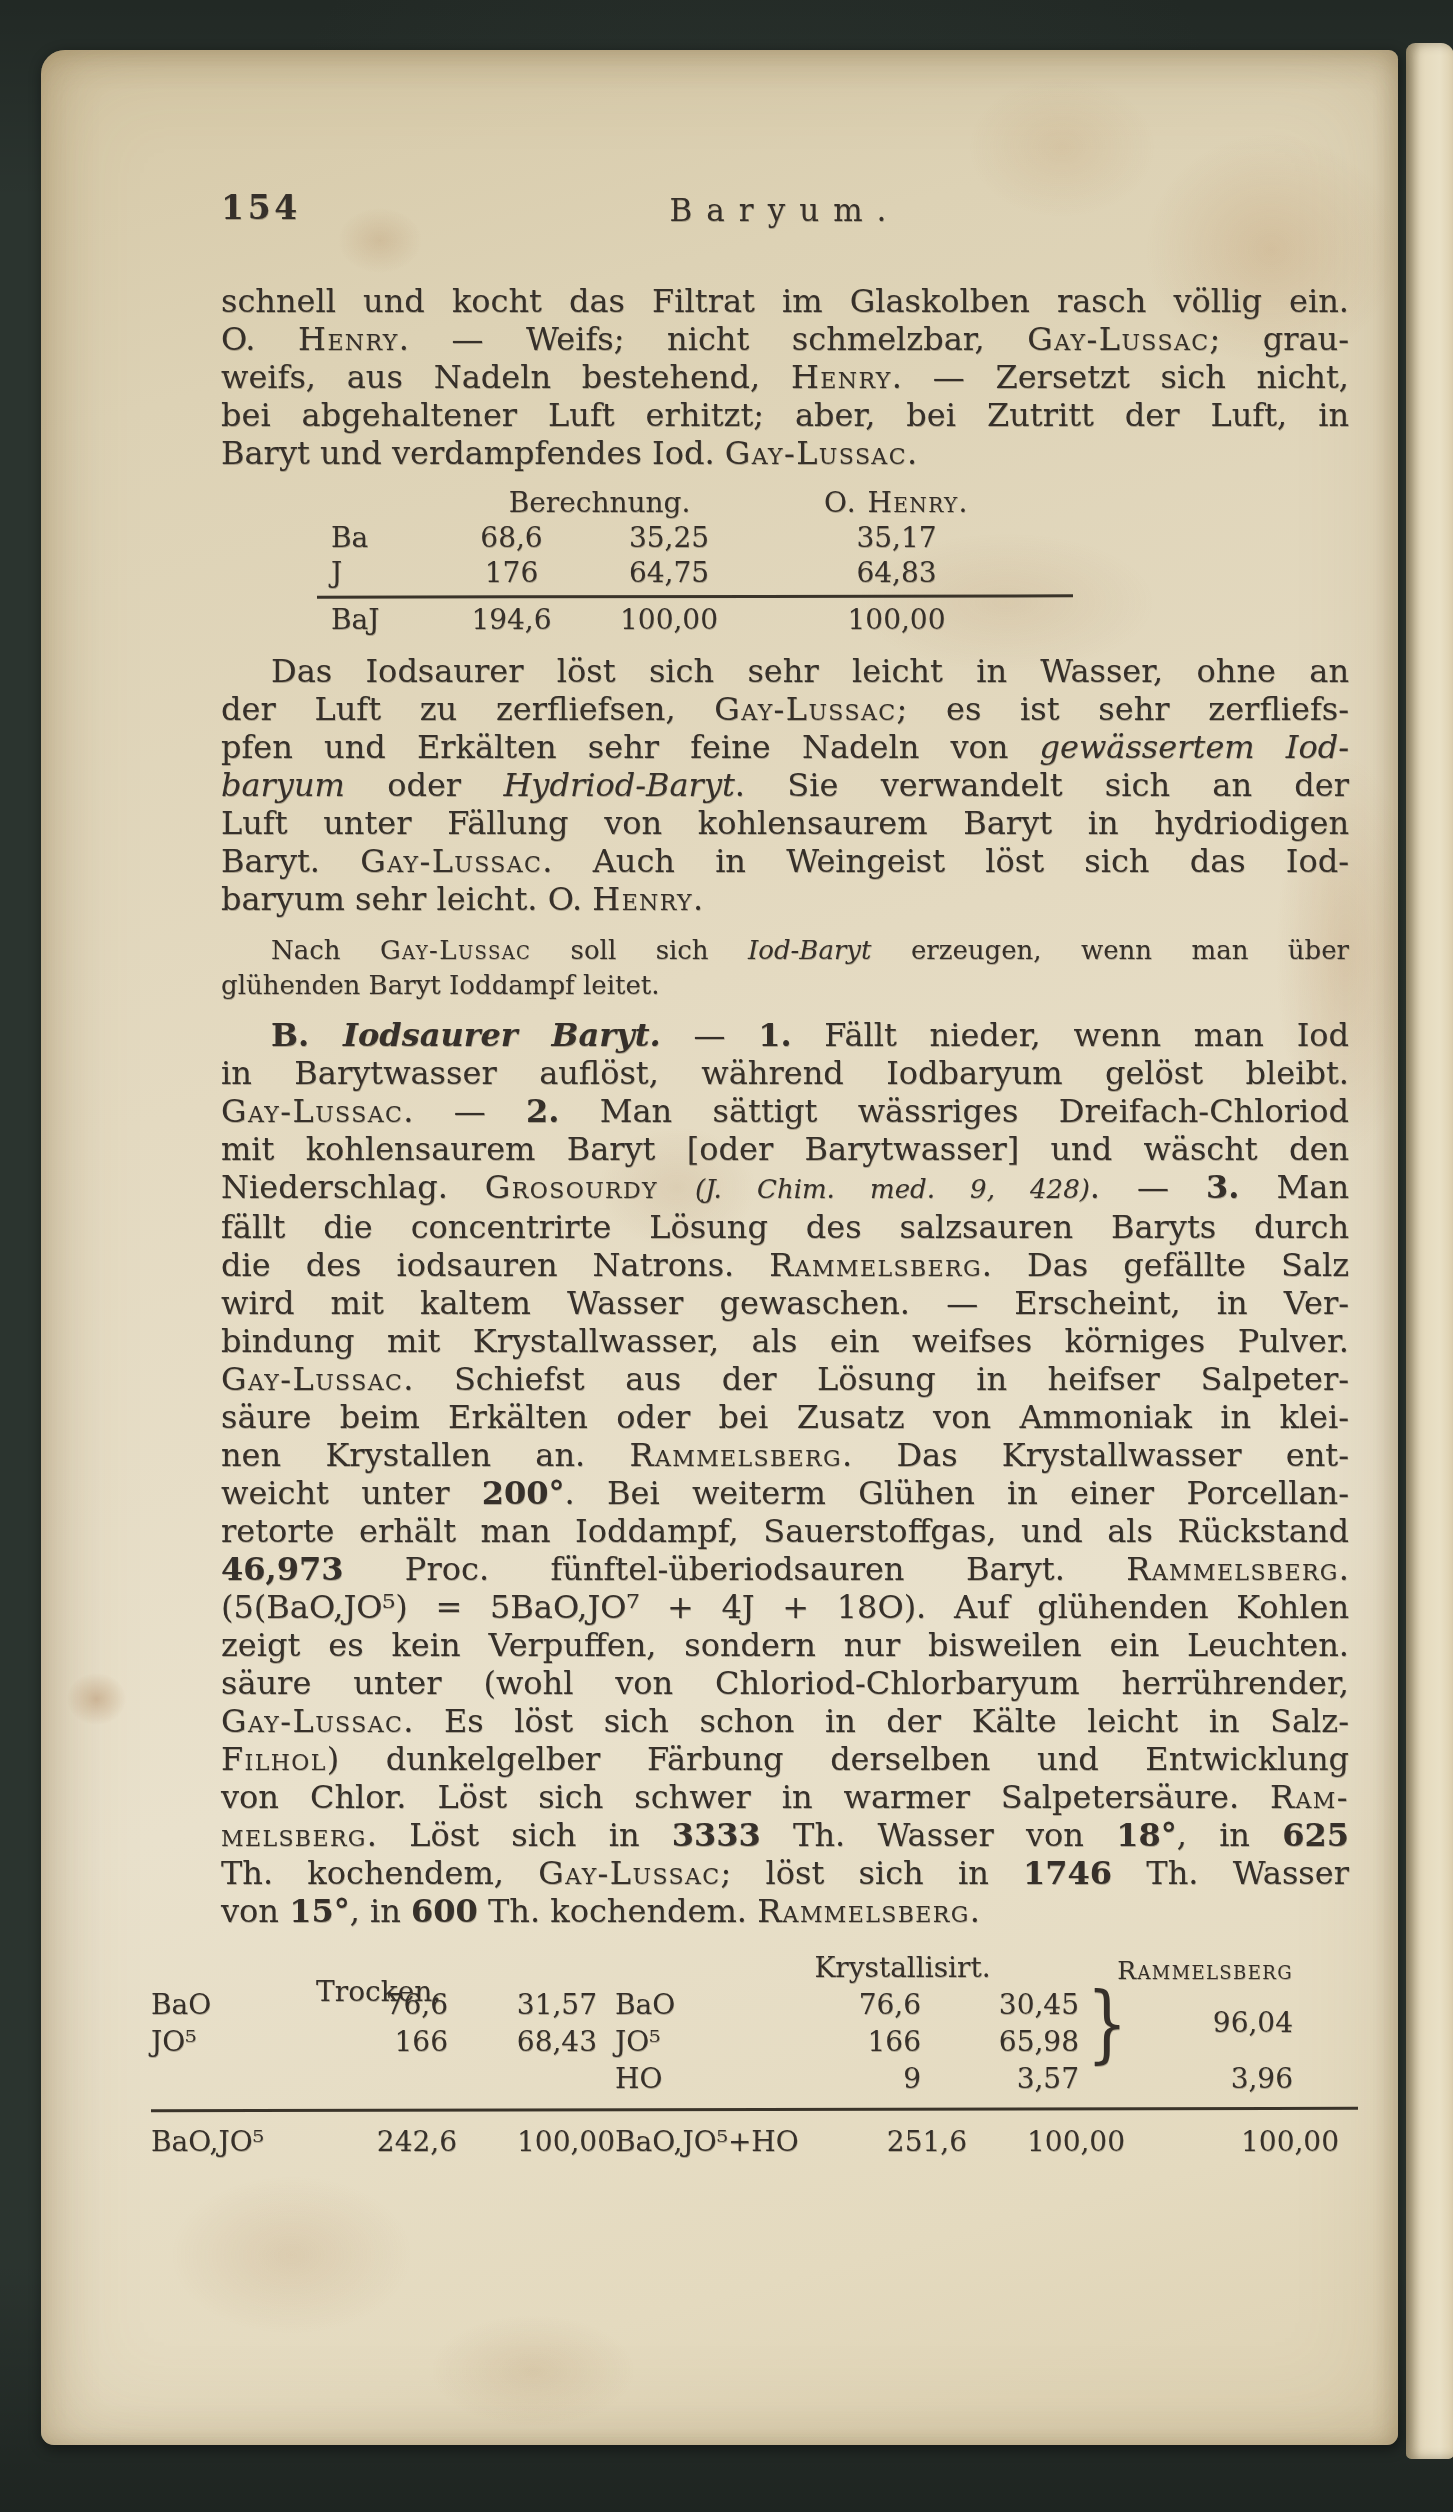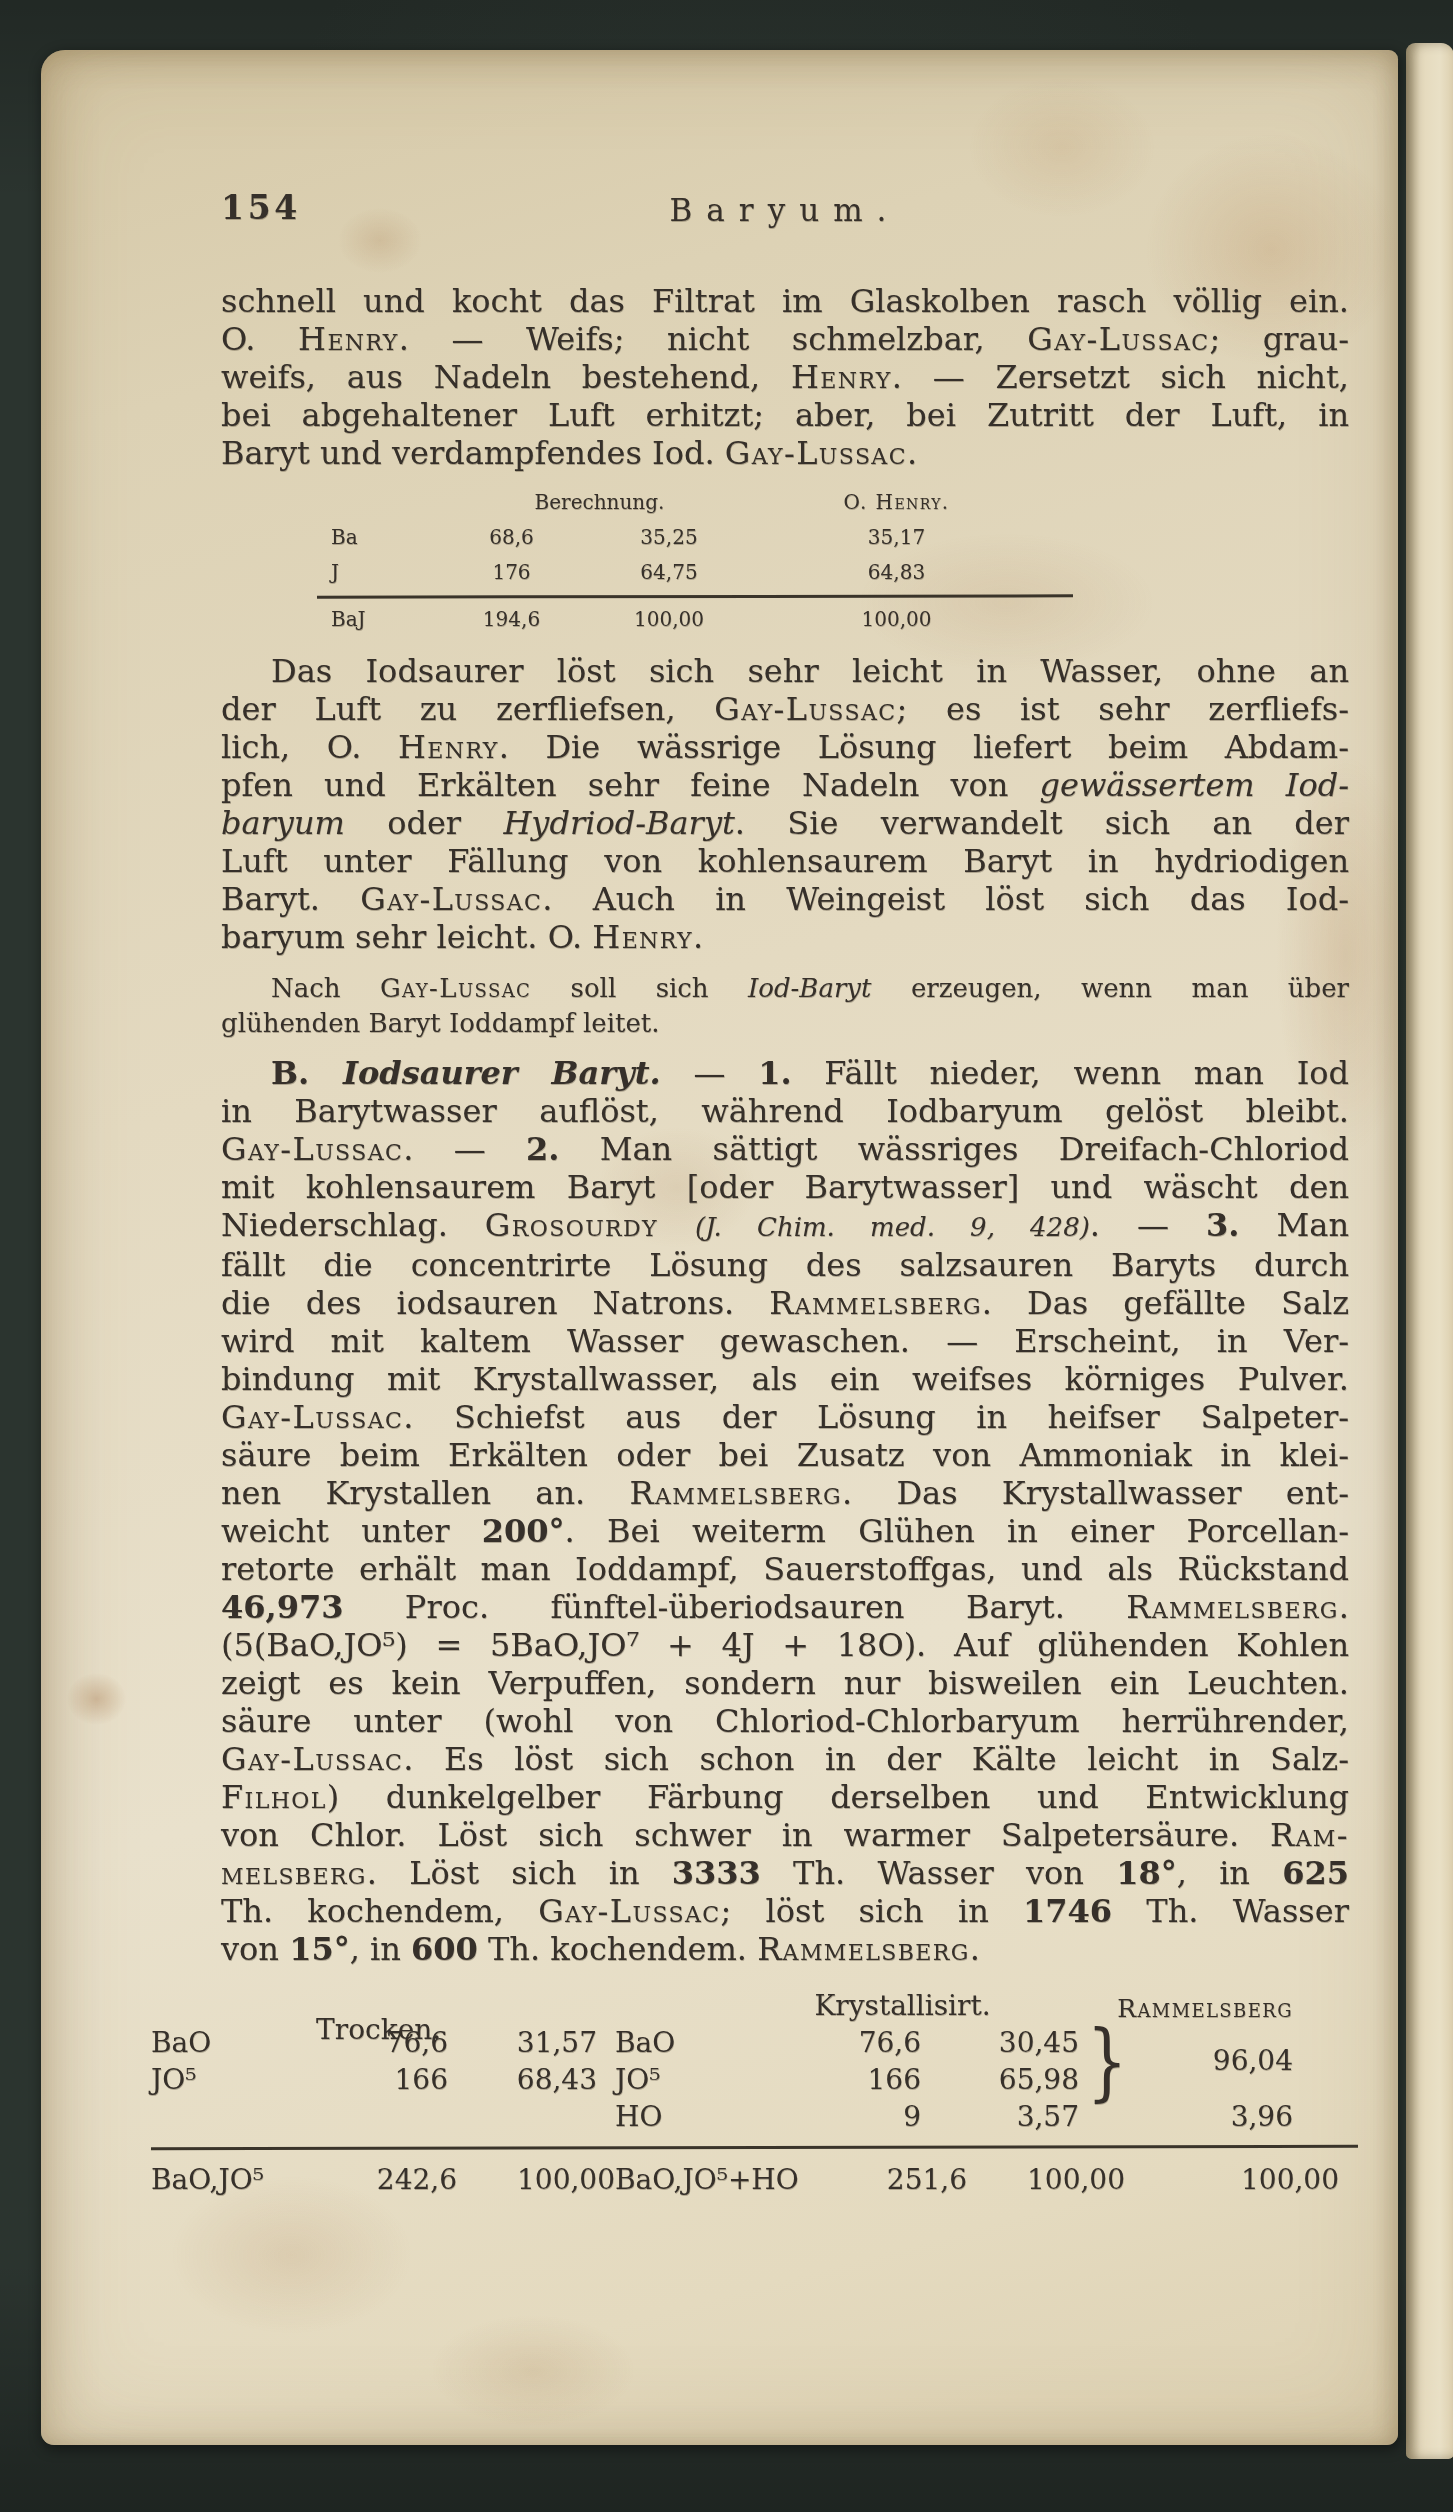--- a/index.html
+++ b/index.html
@@ -57,21 +57,21 @@
   .line{min-height:38px;}
   .line.j{text-align:justify;text-align-last:justify;}
   .line.ind{text-indent:50px;}
   .small .line{font-size:26px;line-height:35px;min-height:35px;}
   .it{font-style:italic;}
   .bd{font-weight:bold;}
   .sc{font-variant:small-caps;letter-spacing:1.4px;}
   .fm{font-size:32px;}
   .ct{font-style:italic;font-size:26px;}
   
-  .t1{margin:13px 0 15px 110px;font-size:20px;line-height:35px;}
+  .t1{margin:13px 0 15px 110px;font-size:28px;line-height:35px;}
   .t1grid{display:grid;grid-template-columns:111px 139px 176px 279px;}
   .t1grid .c{text-align:center;}
   .t1grid .name{text-align:left;}
   .t1-rule{grid-column:1/5;height:2.8px;background:#3a342a;margin:4.6px -37px 4.6px -14px;transform:rotate(-.1deg);}
   
   .t2{position:relative;margin:18.6px 0 0 -70px;width:1207px;font-size:28px;line-height:37px;}
   .t2 .num{text-align:right;}
   .t2-body{display:flex;}
   .t2l{width:464px;display:grid;grid-template-columns:139px 158px 149px;grid-auto-rows:37px;}
   .t2l .hdr{grid-column:1/4;text-align:center;padding-left:9.3px;margin-top:24px;}
@@ -129,21 +129,20 @@
         <div class="c name">BaJ</div>
         <div class="c">194,6</div>
         <div class="c">100,00</div>
         <div class="c">100,00</div>
       </div>
     </div>
 
     <div class="para">
         <div class="line j ind"><span>Das Iodsaurer löst sich sehr leicht in Wasser, ohne an</span></div>
         <div class="line j"><span>der Luft zu zerfliefsen, </span><span class="sc">Gay-Lussac</span><span>; es ist sehr zerfliefs-</span></div>
-        <div class="line j"><span>lich, O. </span><span class="sc">Henry</span><span>. Die wässrige Lösung liefert beim Abdam-</span></div>
         <div class="line j"><span>pfen und Erkälten sehr feine Nadeln von </span><span class="it">gewässertem Iod-</span></div>
         <div class="line j"><span class="it">baryum</span><span> oder </span><span class="it">Hydriod-Baryt</span><span>. Sie verwandelt sich an der</span></div>
         <div class="line j"><span>Luft unter Fällung von kohlensaurem Baryt in hydriodigen</span></div>
         <div class="line j"><span>Baryt. </span><span class="sc">Gay-Lussac</span><span>. Auch in Weingeist löst sich das Iod-</span></div>
         <div class="line"><span>baryum sehr leicht. O. </span><span class="sc">Henry</span><span>.</span></div>
       </div>
 
     <div class="para small" style="margin:15px 0 13px">
         <div class="line j ind"><span>Nach </span><span class="sc">Gay-Lussac</span><span> soll sich </span><span class="it">Iod-Baryt</span><span> erzeugen, wenn man über</span></div>
         <div class="line"><span>glühenden Baryt Ioddampf leitet.</span></div>

